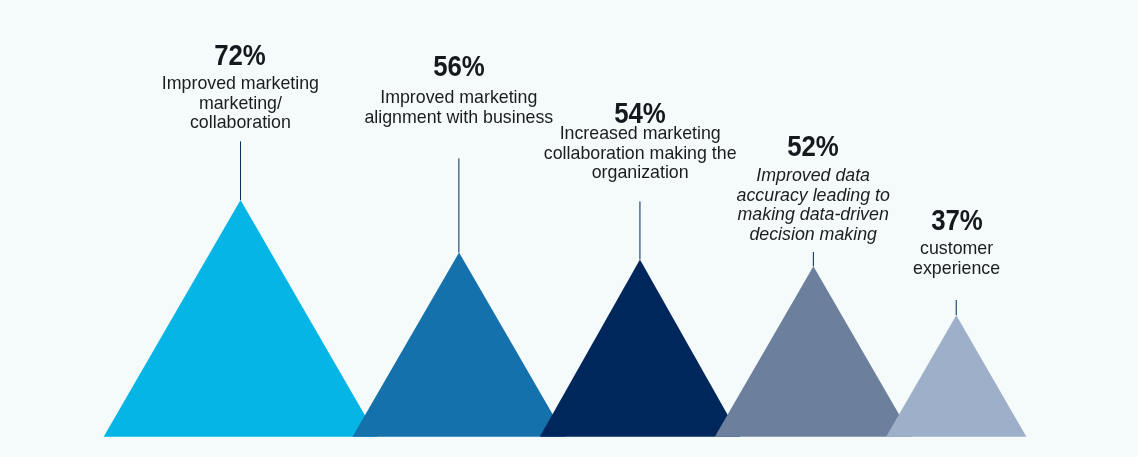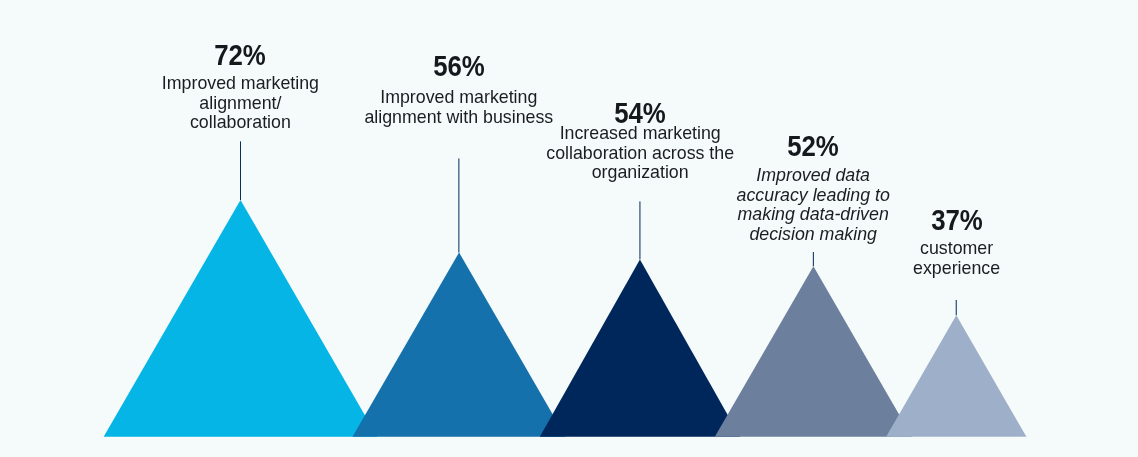--- a/index.html
+++ b/index.html
@@ -49,38 +49,38 @@
     <line x1="458.79" y1="158.4" x2="458.79" y2="252.5" stroke="#5a7798" stroke-width="1.59"></line>
     <line x1="639.88" y1="201.4" x2="639.88" y2="259.5" stroke="#6b82a0" stroke-width="1.77"></line>
     <line x1="813.41" y1="251.9" x2="813.41" y2="266.2" stroke="#24456f" stroke-width="1.18"></line>
     <line x1="956.29" y1="300.0" x2="956.29" y2="315.3" stroke="#32527a" stroke-width="1.27"></line>
   </svg>
 
   <div class="group">
     <div class="pct" style="left:130.4px;top:39.8px;width:220px;">72%</div>
     <div class="desc" style="left:80.4px;top:73.9px;width:320px;">
       <span>Improved marketing</span>
-      <span>alignment/</span>
+      <span>marketing/</span>
       <span>collaboration</span>
     </div>
   </div>
 
   <div class="group">
     <div class="pct" style="left:348.8px;top:51.0px;width:220px;">56%</div>
     <div class="desc" style="left:298.8px;top:88.1px;width:320px;">
       <span>Improved marketing</span>
       <span>alignment with business</span>
     </div>
   </div>
 
   <div class="group">
     <div class="pct" style="left:530.2px;top:97.5px;width:220px;">54%</div>
     <div class="desc" style="left:480.2px;top:124px;width:320px;">
       <span>Increased marketing</span>
-      <span>collaboration across the</span>
+      <span>collaboration making the</span>
       <span>organization</span>
     </div>
   </div>
 
   <div class="group">
     <div class="pct" style="left:703.2px;top:130.8px;width:220px;">52%</div>
     <div class="desc" style="left:653.2px;top:165.8px;width:320px;font-style:italic;">
       <span>Improved data</span>
       <span>accuracy leading to</span>
       <span>making data-driven</span>

